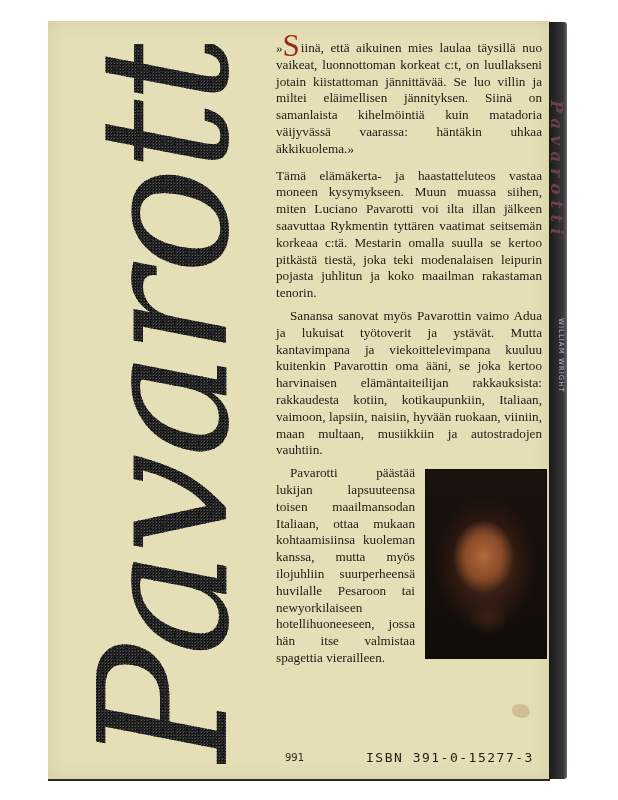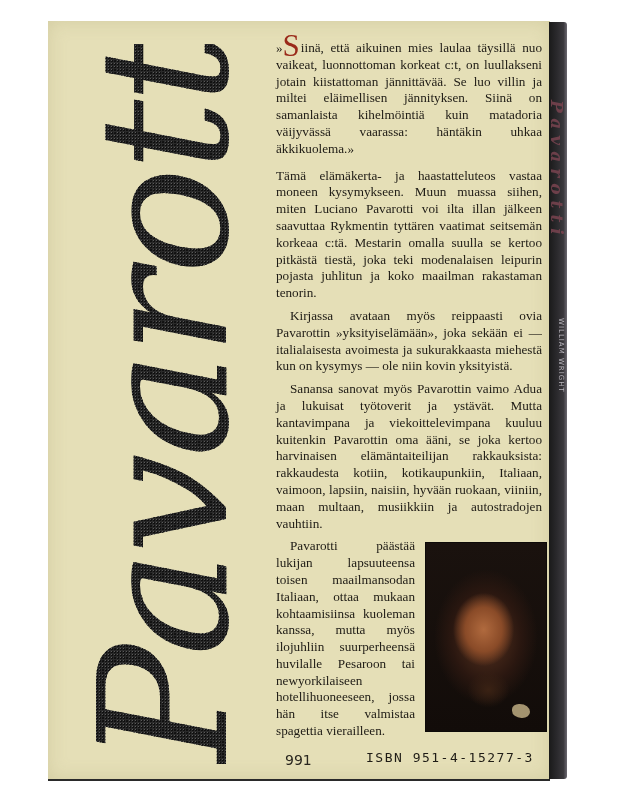--- a/index.html
+++ b/index.html
@@ -62,21 +62,21 @@
     float: right; width: 120px; height: 188px; margin: 4px -5px 2px 10px;
     background:
       radial-gradient(ellipse 34% 26% at 48% 46%, #b06a3e 0%, #8a4b28 45%, transparent 75%),
       radial-gradient(ellipse 22% 12% at 52% 78%, #3a2214 0%, transparent 80%),
       radial-gradient(ellipse 48% 40% at 50% 50%, #5a3420 0%, #2a1710 60%, transparent 90%),
       linear-gradient(#1a120e, #120c09);
     border: 1px solid #0d0a08;
   }
   .footer-num {
     position: absolute; left: 285px; top: 752px;
-    font-family: "DejaVu Sans", sans-serif; font-size: 14px; color: #2a271f;
+    font-family: "DejaVu Sans", sans-serif; font-size: 10px; color: #2a271f;
   }
   .isbn {
     position: absolute; left: 366px; top: 750px;
     font-family: "DejaVu Sans Mono", monospace; font-size: 13px; color: #1f1c16;
     letter-spacing: 1.5px;
   }
   .stain {
     position: absolute; left: 512px; top: 704px; width: 18px; height: 14px;
     background: #c9b78a; border-radius: 40% 60% 45% 55%; opacity: 0.8;
   }
@@ -87,20 +87,19 @@
 <div class="book"></div>
 <div class="spine"></div>
 <div class="spine-title">Pavarotti</div>
 <div class="spine-author">WILLIAM WRIGHT</div>
 
 <div class="title">Pavarotti</div>
 
 <div class="text-col">
   <p class="quote"><span>»</span><span class="dropcap">S</span><span>iinä, että aikuinen mies laulaa täysillä nuo vaikeat, luonnottoman korkeat c:t, on luullakseni jotain kiistattoman jännittävää. Se luo villin ja miltei eläimellisen jännityksen. Siinä on samanlaista kihelmöintiä kuin matadoria väijyvässä vaarassa: häntäkin uhkaa äkkikuolema.»</span></p>
   <p>Tämä elämäkerta- ja haastatteluteos vastaa moneen kysymykseen. Muun muassa siihen, miten Luciano Pavarotti voi ilta illan jälkeen saavuttaa Rykmentin tyttären vaatimat seitsemän korkeaa c:tä. Mestarin omalla suulla se kertoo pitkästä tiestä, joka teki modenalaisen leipurin pojasta juhlitun ja koko maailman rakastaman tenorin.</p>
-  <p class="indent">Kirjassa avataan myös reippaasti ovia Pavarottin »yksityiselämään», joka sekään ei — italialaisesta avoimesta ja sukurakkaasta miehestä kun on kysymys — ole niin kovin yksityistä.</p>
   <p class="indent">Sanansa sanovat myös Pavarottin vaimo Adua ja lukuisat työtoverit ja ystävät. Mutta kantavimpana ja viekoittelevimpana kuuluu kuitenkin Pavarottin oma ääni, se joka kertoo harvinaisen elämäntaiteilijan rakkauksista: rakkaudesta kotiin, kotikaupunkiin, Italiaan, vaimoon, lapsiin, naisiin, hyvään ruokaan, viiniin, maan multaan, musiikkiin ja autostradojen vauhtiin.</p>
   <p class="indent"><span class="photo"></span><span>Pavarotti päästää lukijan lapsuuteensa toisen maailmansodan Italiaan, ottaa mukaan kohtaamisiinsa kuoleman kanssa, mutta myös ilojuhliin suurperheensä huvilalle Pesaroon tai newyorkilaiseen hotellihuoneeseen, jossa hän itse valmistaa spagettia vierailleen.</span></p>
 </div>
 
 <div class="stain"></div>
 <div class="footer-num">991</div>
-<div class="isbn">ISBN 951-4-15277-3</div>
+<div class="isbn">ISBN 391-0-15277-3</div>
 
 </body></html>

